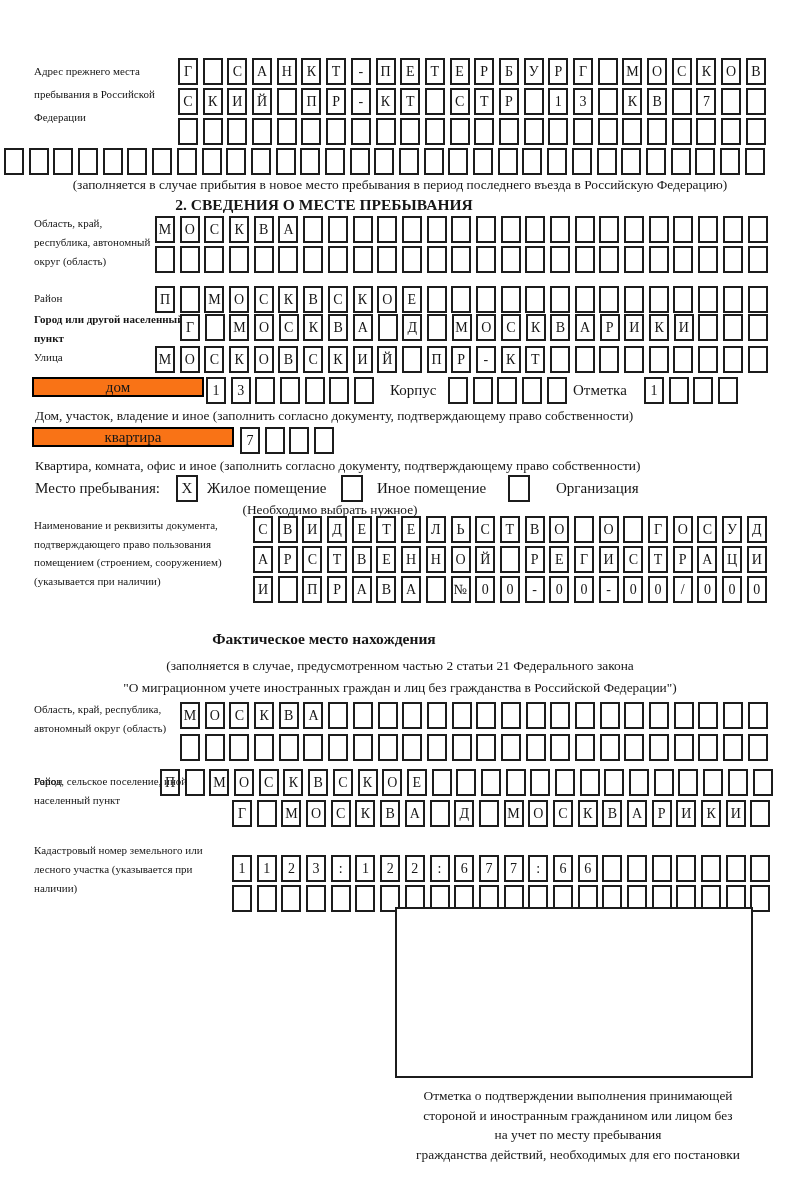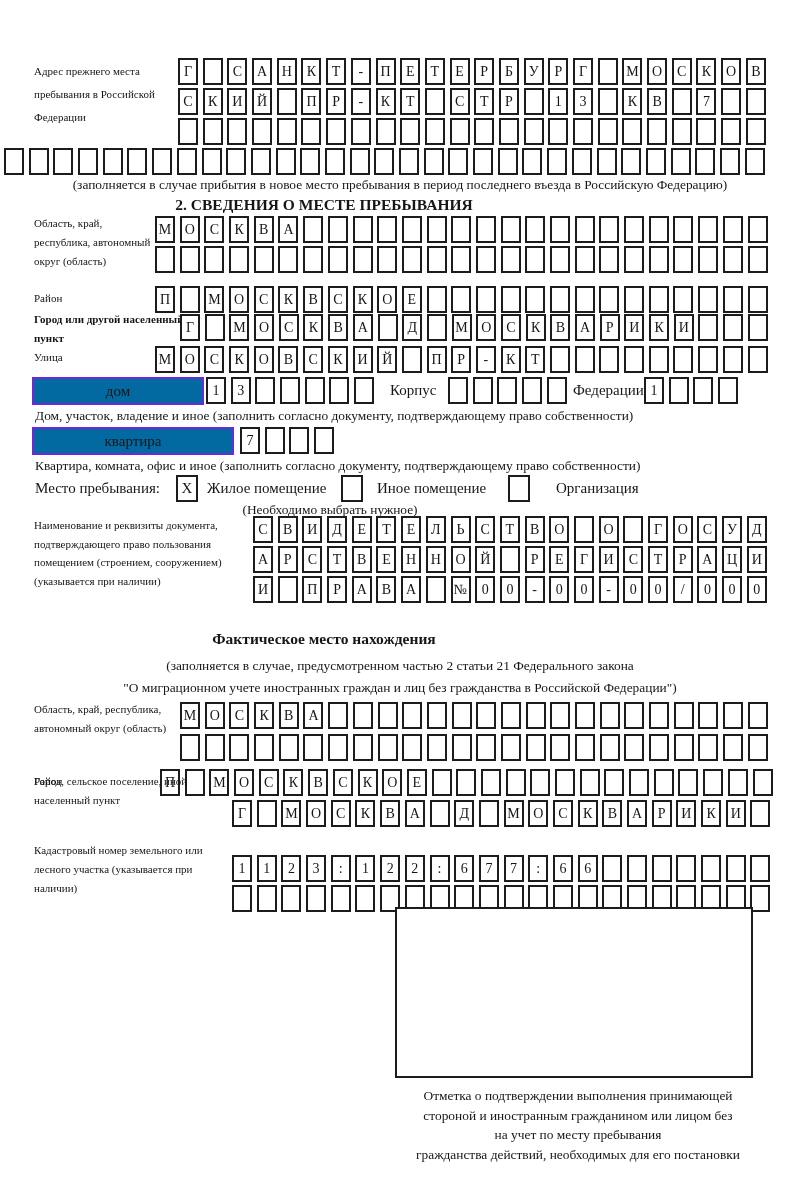--- a/index.html
+++ b/index.html
@@ -14,21 +14,21 @@
 
   .boxes { display:flex; column-gap:4.7px; }
   .gridcol .boxes { margin-bottom:3px; }
   .cell {
     flex:0 0 20px; width:20px; height:27px;
     border:2px solid #1c1c1c; background:#fff;
     display:flex; align-items:center; justify-content:center;
     font-size:14px; line-height:1;
   }
   .widebox {
-    height:28px; border:2px solid #6d28d9; background:#0369a1;
+    height:20px; border:2px solid #000000; background:#f97316;
     display:flex; align-items:center; justify-content:center;
     font-size:15px;
   }
   .checkbox {
     position:absolute; width:22px; height:27px; border:2px solid #1c1c1c;
     display:flex; align-items:center; justify-content:center; font-size:15px;
   }
   .optlbl { position:absolute; font-size:15px; line-height:27px; white-space:nowrap; }
 
   
@@ -366,21 +366,21 @@
         <span class="cell"></span>
       </div>
     <div class="korpus-label">Корпус</div>
     <div class="boxes korpus-grid">
         <span class="cell"></span>
         <span class="cell"></span>
         <span class="cell"></span>
         <span class="cell"></span>
         <span class="cell"></span>
       </div>
-    <div class="stroenie-label">Федерации</div>
+    <div class="stroenie-label">Отметка</div>
     <div class="boxes stroenie-grid">
         <span class="cell">1</span>
         <span class="cell"></span>
         <span class="cell"></span>
         <span class="cell"></span>
       </div>
   </div>
   <div class="abs house-note note">Дом, участок, владение и иное (заполнить согласно документу, подтверждающему право собственности)</div>
 
   <div class="abs apt-row">

